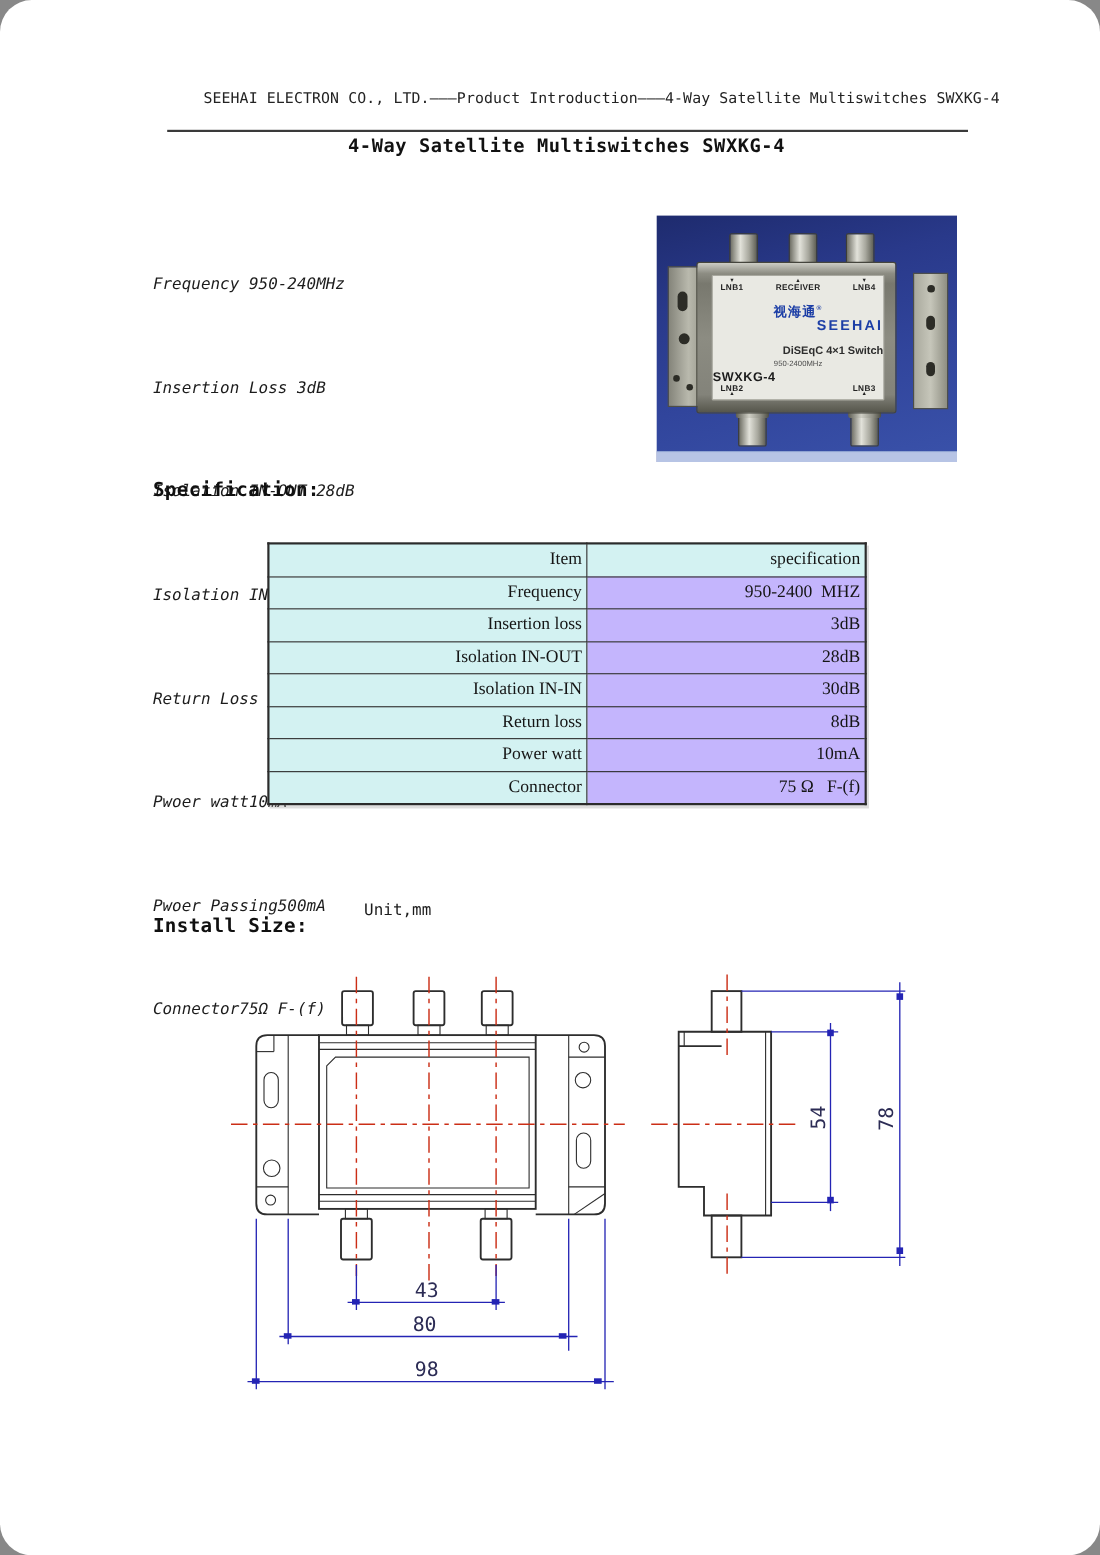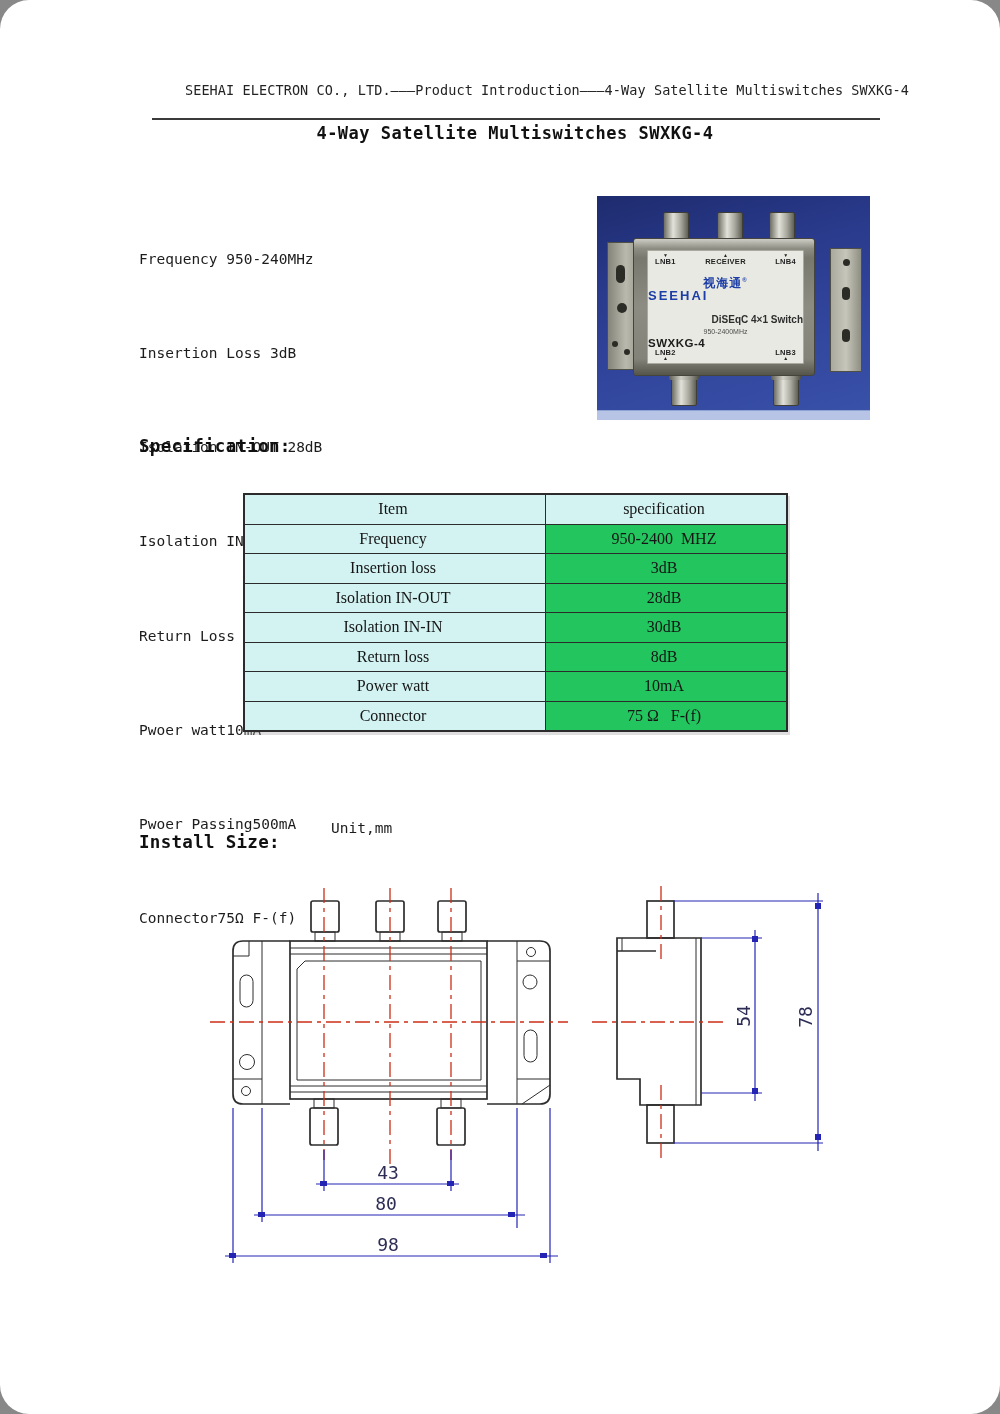--- a/index.html
+++ b/index.html
@@ -16,46 +16,46 @@
   }
   
   .doc-title{
     position:absolute; left:0; right:0; top:123px; text-align:center;
     transform:translateX(15px);
     font-size:17px; font-weight:bold; letter-spacing:.5px; color:#111;
   }
   
   .quick-specs{
     position:absolute; left:139px; top:181px;
-    font-size:14.5px; line-height:31.4px; white-space:pre; color:#1c1c1c;
+    font-size:14.5px; line-height:31.4px; white-space:pre; color:#1c1c1c;font-style:italic;
   }
   
   .sec-heading{
     position:absolute; left:139px; font-size:17.5px; font-weight:bold; color:#101010;
     letter-spacing:.3px;
   }
   .spec-heading{ top:436px; }
   .install-heading{ top:832px; }
   .install-unit{ position:absolute; left:331px; top:820px; font-size:14.5px; color:#1c1c1c; }
 
   
   .spec-table{
     position:absolute; left:243px; top:493px; width:545px;
     border-collapse:collapse; table-layout:fixed;
     font-family:"Liberation Serif", serif; font-size:16px; color:#151515;
     border:2.5px solid #2b2b2b;
     box-shadow:2px 3px 0 rgba(160,160,160,.35);
   }
   .spec-table td, .spec-table th{
-    border:1.8px solid #2b2b2b; height:28.5px; padding:0 16px 0 12px;
-    text-align:center; font-weight:normal; vertical-align:middle; white-space:pre;
+    border:1.8px solid #2b2b2b; height:28.5px; padding:0 4px 0 12px;
+    text-align:right; font-weight:normal; vertical-align:middle; white-space:pre;
   }
   .col-item{ width:272px; }
   .cell-cyan{ background:#d3f2f2; }
-  .cell-white{ background:#22c55e; }
+  .cell-white{ background:#c4b5fd; }
 
   
   .photo{
     position:absolute; left:597px; top:196px; width:273px; height:224px;
     background:linear-gradient(165deg,#1e2b6e 0%,#29398a 30%,#31459c 62%,#3a52aa 100%);
     overflow:hidden;
   }
   .photo-strip{ position:absolute; left:0; right:0; bottom:0; height:9px;
     background:#b7c4e5; border-top:1px solid #8fa3d2; }
   .bracket{ position:absolute; border:1px solid #4f4f45; }
@@ -77,21 +77,21 @@
   }
   .lbl-row{ position:absolute; left:7px; right:7px; display:flex; justify-content:space-between; }
   .lbl-row-top{ top:2px; }
   .lbl-row-bottom{ bottom:2px; }
   .port{ display:flex; flex-direction:column; align-items:center; line-height:1; }
   .port-name{ font-size:7.5px; font-weight:bold; letter-spacing:.3px; }
   .tri{ font-size:5px; color:#222; line-height:1; }
   .brand-cn{ position:absolute; left:0; right:0; top:24px; text-align:center;
     font-size:12px; font-weight:bold; color:#1c3ea6; letter-spacing:1px; }
   .brand-cn sup{ font-size:6px; }
-  .brand-en{ position:absolute; left:0; right:0; top:37px; text-align:left;
+  .brand-en{ position:absolute; left:0; right:0; top:37px; text-align:right;
     font-size:13px; font-weight:bold; color:#1c3ea6; letter-spacing:2px; }
   .prod-line{ position:absolute; left:0; right:0; top:63px; text-align:right;
     font-size:10px; font-weight:bold; color:#2d2d2d; }
   .freq-line{ position:absolute; left:0; right:0; top:77px; text-align:center;
     font-size:7px; color:#4c4c4c; }
   .model-line{ position:absolute; left:0; right:0; top:86px; text-align:left;
     font-size:11.5px; font-weight:bold; color:#1b1b1b; letter-spacing:.5px; }
   .conn{
     position:absolute; width:24px;
     background:linear-gradient(90deg,#6e6e64,#e2e2da 38%,#a8a89e 70%,#5f5f55);

